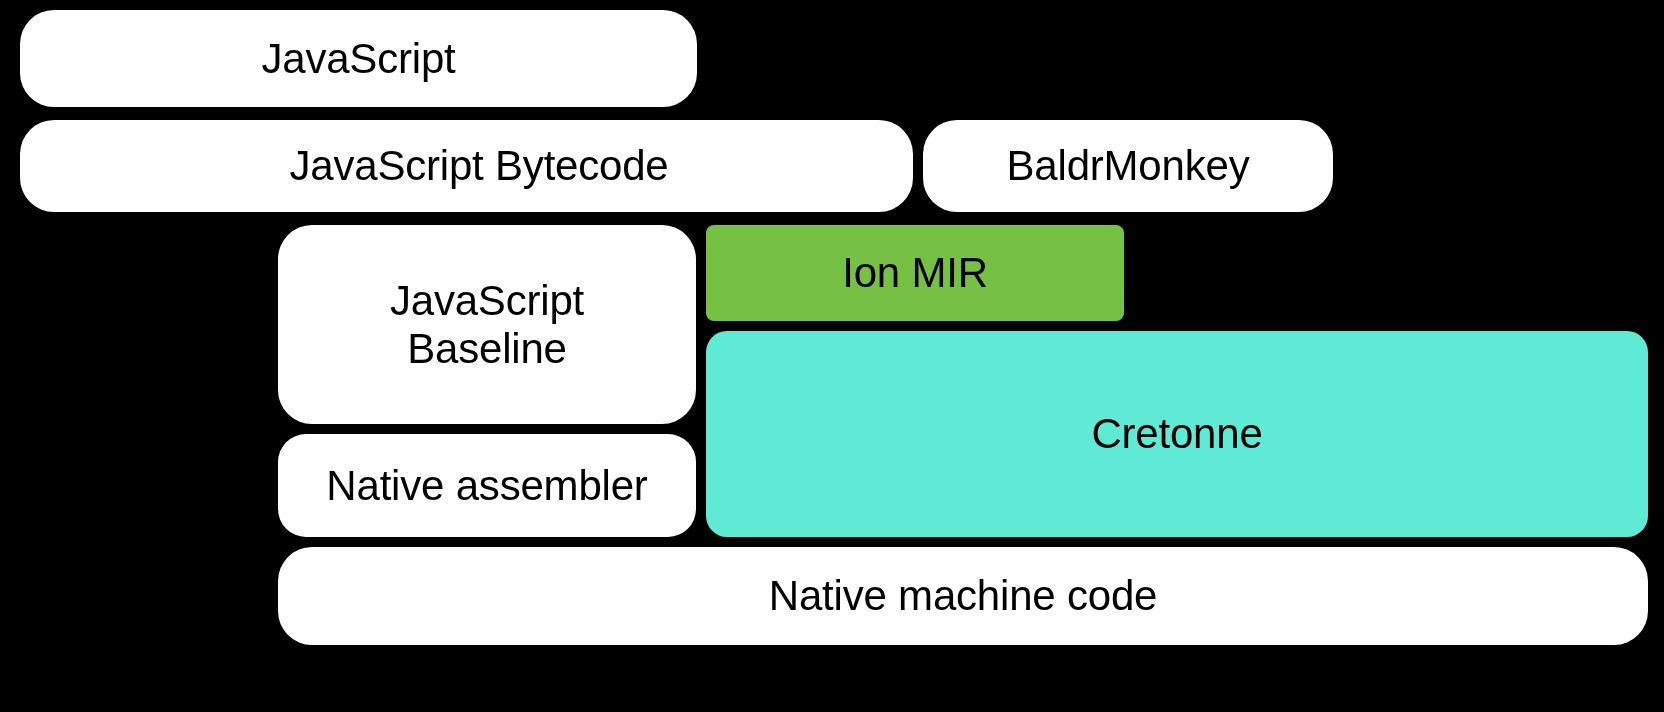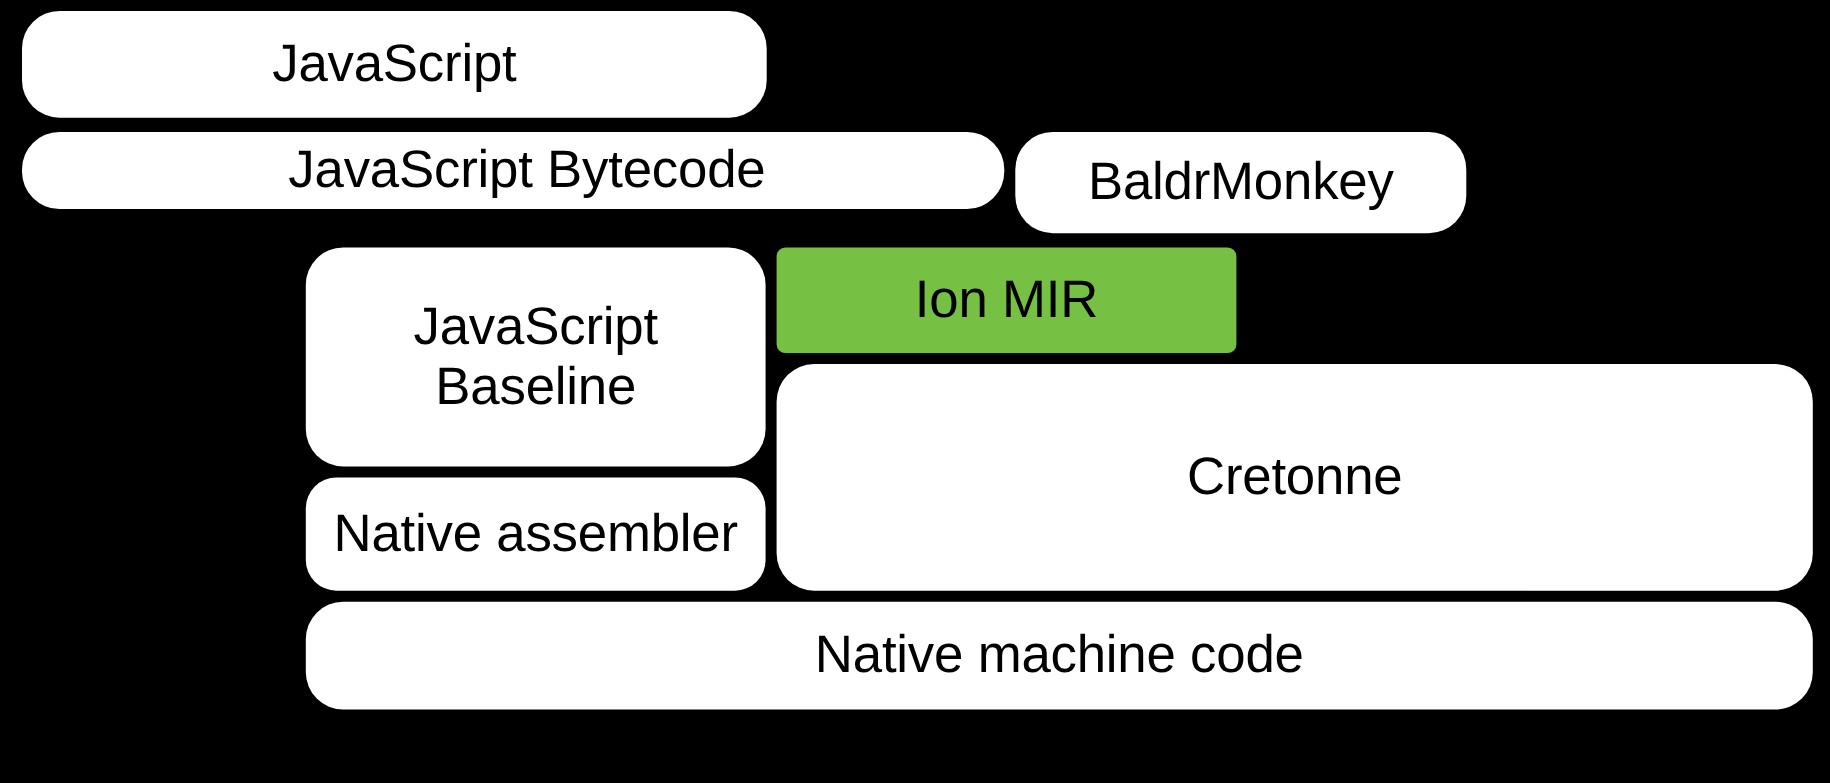--- a/index.html
+++ b/index.html
@@ -21,39 +21,39 @@
   }
   .box {
     position: absolute;
     box-sizing: border-box;
     display: flex;
     align-items: center;
     justify-content: center;
     text-align: center;
     border-radius: 34px;
     color: #000000;
-    font-size: 48px;
+    font-size: 42px;
     line-height: 1.12;
     letter-spacing: -0.2px;
     font-weight: 400;
     white-space: pre-line;
     user-select: none;
   }
   .fill-white   { background: #ffffff; }
   .fill-grey    { background: #e9e9e9; }
   .fill-green   { background: #76c043; }
-  .fill-pink    { background: #ffffff; }
+  .fill-pink    { background: #5eead4; border-radius: 21px; }
 
   
   .b-javascript        { left: 20px;   top: 10px;  width: 677px;  height: 97px; }
   .b-asmjs             { left: 707px;  top: 10px;  width: 412px;  height: 97px; }
   .b-wasm              { left: 1130px; top: 10px;  width: 518px;  height: 97px; }
 
   
-  .b-js-bytecode       { left: 20px;   top: 120px; width: 893px;  height: 70px; padding-left: 25px; }
+  .b-js-bytecode       { left: 20px;   top: 120px; width: 893px;  height: 92px; padding-left: 25px; }
   .b-baldrmonkey       { left: 923px;  top: 120px; width: 410px;  height: 92px; }
 
   
   .b-interpreter       { left: 20px;   top: 225px; width: 248px;  height: 312px; border-radius: 28px; }
   .b-js-baseline       { left: 278px;  top: 225px; width: 418px;  height: 199px; }
   .b-macro-assembler   { left: 278px;  top: 434px; width: 418px;  height: 103px; border-radius: 28px; }
   .b-ion-mir           { left: 706px;  top: 225px; width: 418px;  height: 96px;  border-radius: 8px; }
   .b-cretonne          { left: 706px;  top: 331px; width: 942px;  height: 206px; }
 
   

